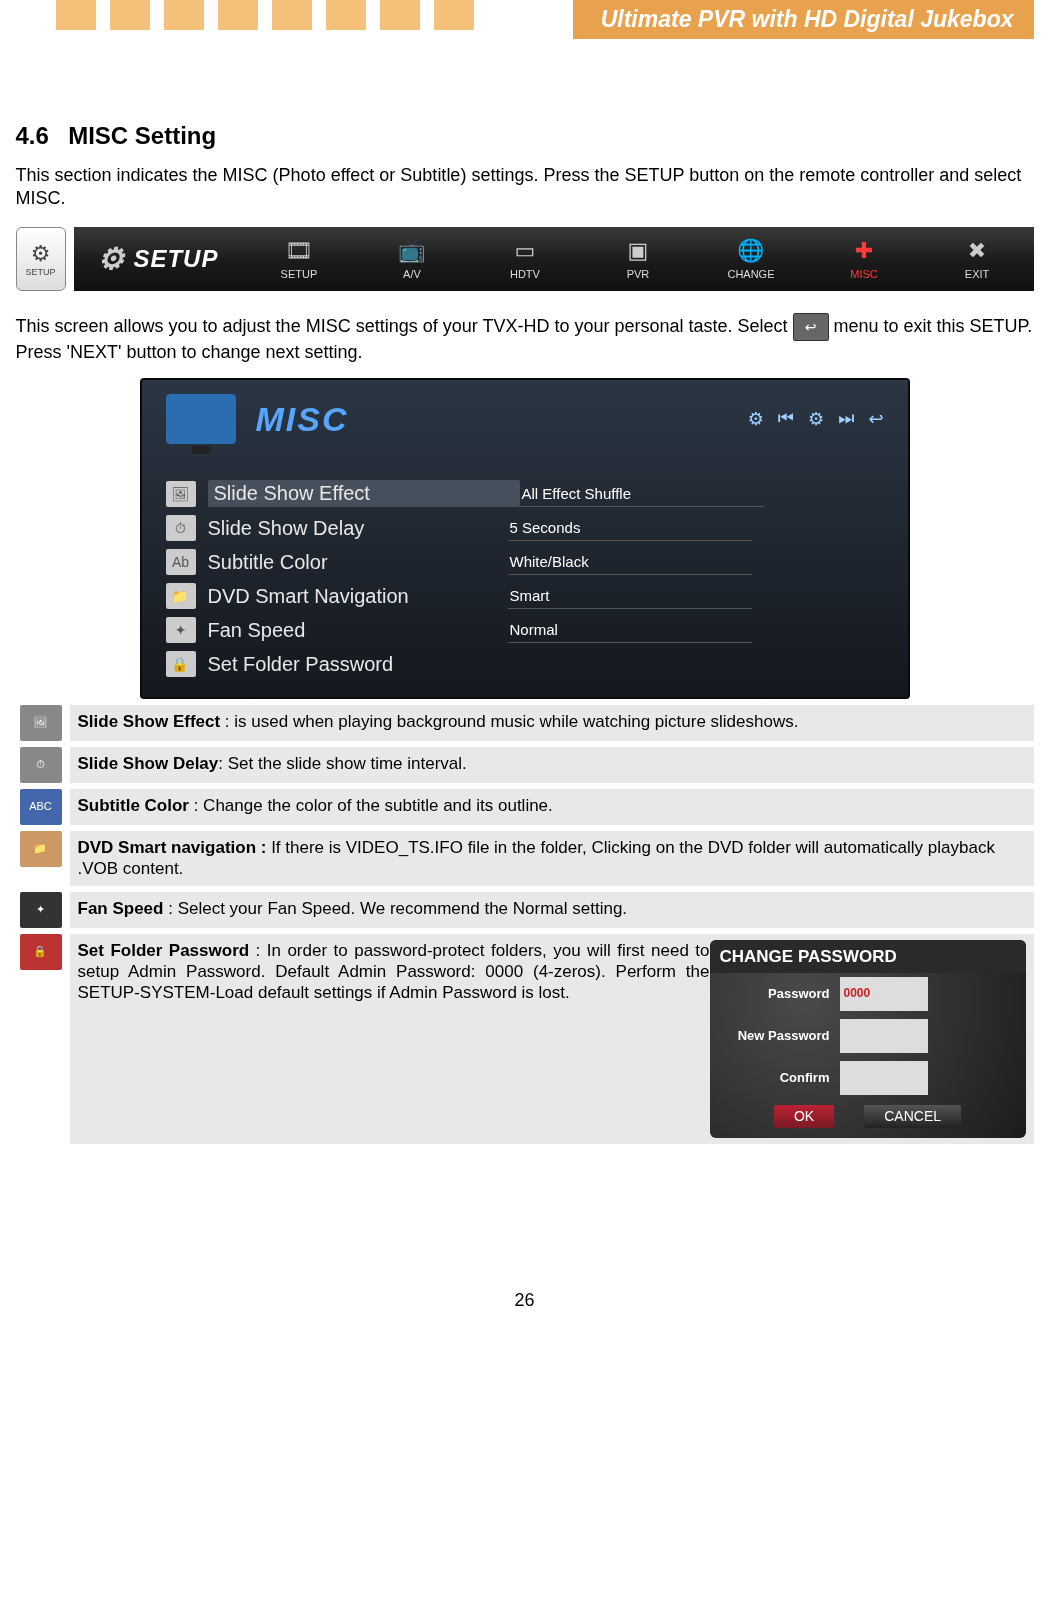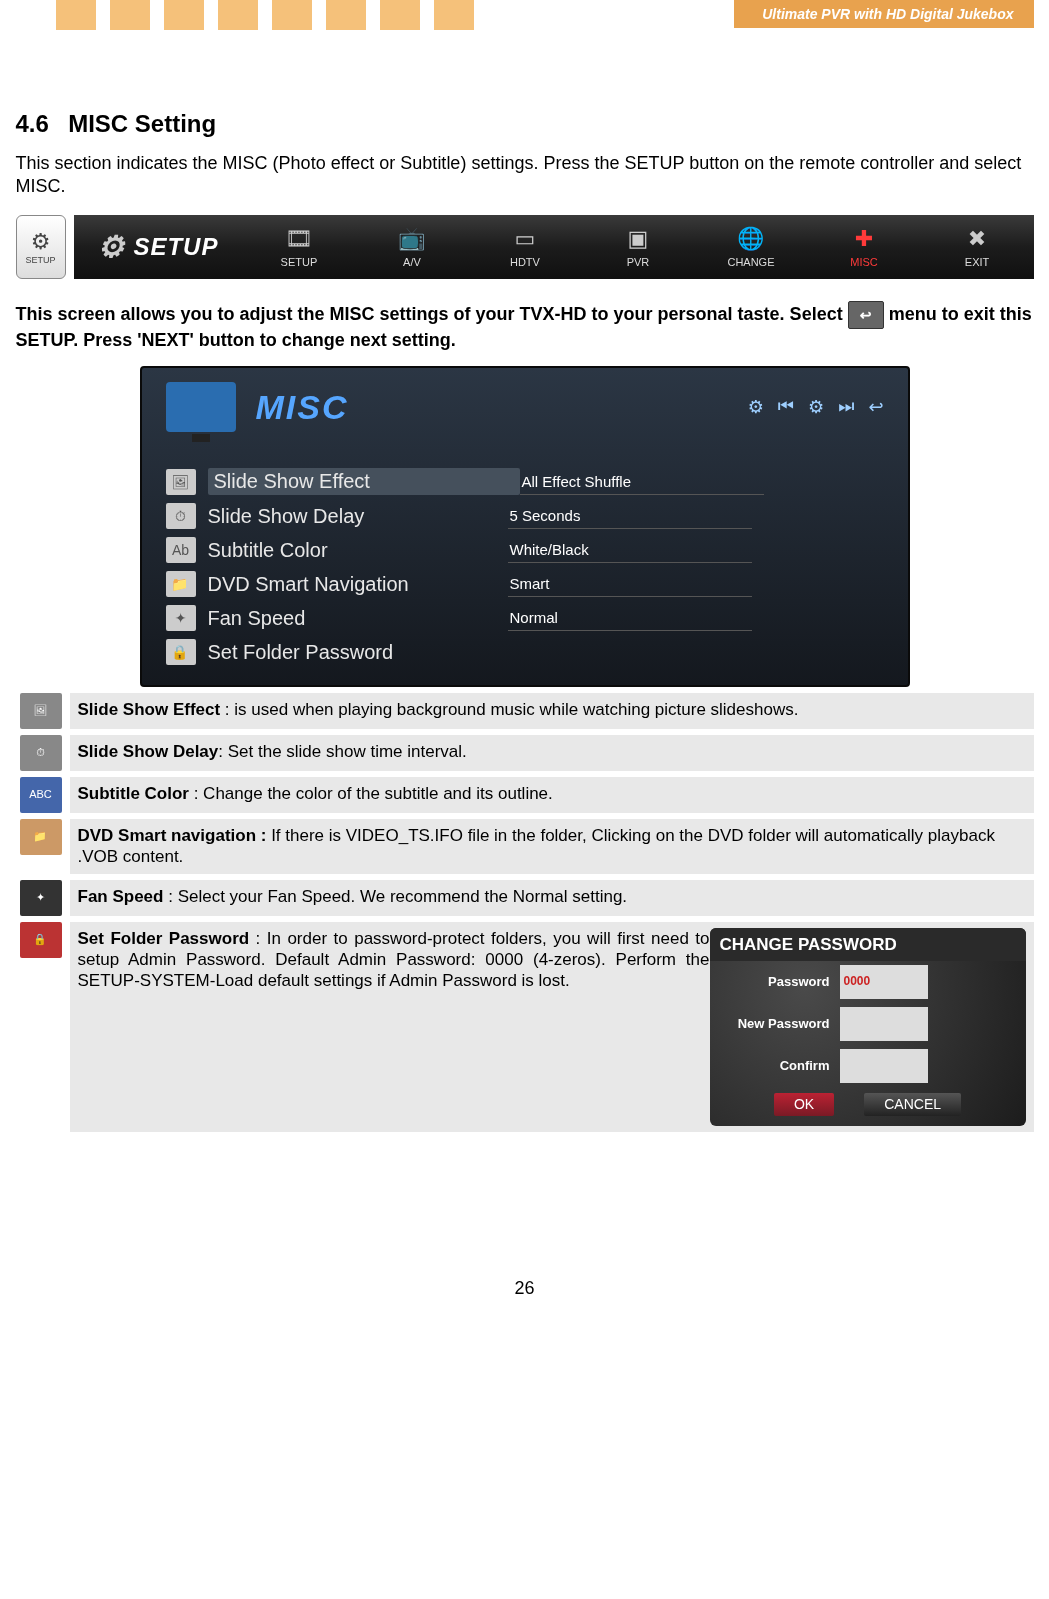--- a/index.html
+++ b/index.html
@@ -1,38 +1,38 @@
 <!DOCTYPE html>
 <html><head>
 <meta charset="utf-8">
 <style>
   body{margin:0;font-family:Arial,Helvetica,sans-serif;background:#fff;color:#000;}
   .page{width:1018px;margin:0 auto;padding:0 0 40px 0;}
   .top-banner{height:40px;position:relative;}
   .tabs{display:flex;position:absolute;left:40px;top:0;}
   .tab{width:40px;height:30px;background:#f5c17a;margin-right:14px;}
-  .banner-title{position:absolute;right:0;top:0;background:#e8a24e;color:#fff;font-weight:bold;font-style:italic;font-size:14px;padding:6px 20px 6px 28px;}
+  .banner-title{position:absolute;right:0;top:0;background:#e8a24e;color:#fff;font-weight:bold;font-style:italic;font-size:23px;padding:6px 20px 6px 28px;}
 
   h2{font-size:24px;margin:70px 0 14px 0;}
-  .h-num{display:inline-block;width:46px;}
+  .h-num{display:inline-block;width:46px;margin-top:12px;}
   p.body{font-size:18px;line-height:1.3;margin:0 0 16px 0;}
 
   
   .setup-bar{display:flex;align-items:stretch;margin:0 0 22px 0;}
   .remote-btn{width:48px;height:62px;border:1px solid #888;border-radius:6px;background:linear-gradient(#fff,#ddd);display:flex;flex-direction:column;align-items:center;justify-content:center;font-size:9px;color:#444;margin-right:8px;}
   .remote-btn .gi{font-size:22px;}
   .toolbar{flex:1;background:linear-gradient(#3a3a3a,#1c1c1c 50%,#101010);display:flex;align-items:stretch;}
   .setup-logo{display:flex;align-items:center;color:#fff;font-weight:bold;font-style:italic;font-size:24px;padding:0 24px;letter-spacing:1px;}
   .setup-logo .gi{font-size:30px;color:#ccc;margin-right:8px;}
   .tb-item{flex:1;display:flex;flex-direction:column;align-items:center;justify-content:center;color:#ddd;font-size:11px;}
   .tb-item .gi{font-size:22px;margin-bottom:4px;color:#ccc;}
   .tb-item.misc{color:#ff3a3a;}
   .tb-item.misc .gi{color:#ff3a3a;}
 
-  .para-row{display:flex;align-items:flex-start;gap:8px;margin:0 0 14px 0;font-weight:bold;}
+  .para-row{display:flex;align-items:flex-start;gap:8px;margin:0 0 14px 0;}
   .para-row p{flex:1;}
   .mini-ico{width:34px;height:26px;background:#666;border:1px solid #333;border-radius:2px;display:inline-flex;align-items:center;justify-content:center;color:#fff;font-size:14px;}
 
   
   .misc-window{width:766px;margin:10px auto 6px auto;background:linear-gradient(#2b3644,#14181e);border:2px solid #0a0a0a;border-radius:4px;padding:0;}
   .misc-head{display:flex;align-items:center;padding:14px 24px 8px 24px;}
   .misc-head .mon{width:70px;height:50px;background:#2a6db0;border-radius:4px;margin-right:20px;position:relative;}
   .misc-head .mon:after{content:"";position:absolute;bottom:-10px;left:26px;width:18px;height:8px;background:#222;}
   .misc-title{color:#56a6ff;font-style:italic;font-size:34px;font-weight:bold;letter-spacing:2px;}
   .misc-ctrl{margin-left:auto;display:flex;gap:14px;color:#9ecfff;font-size:18px;}

